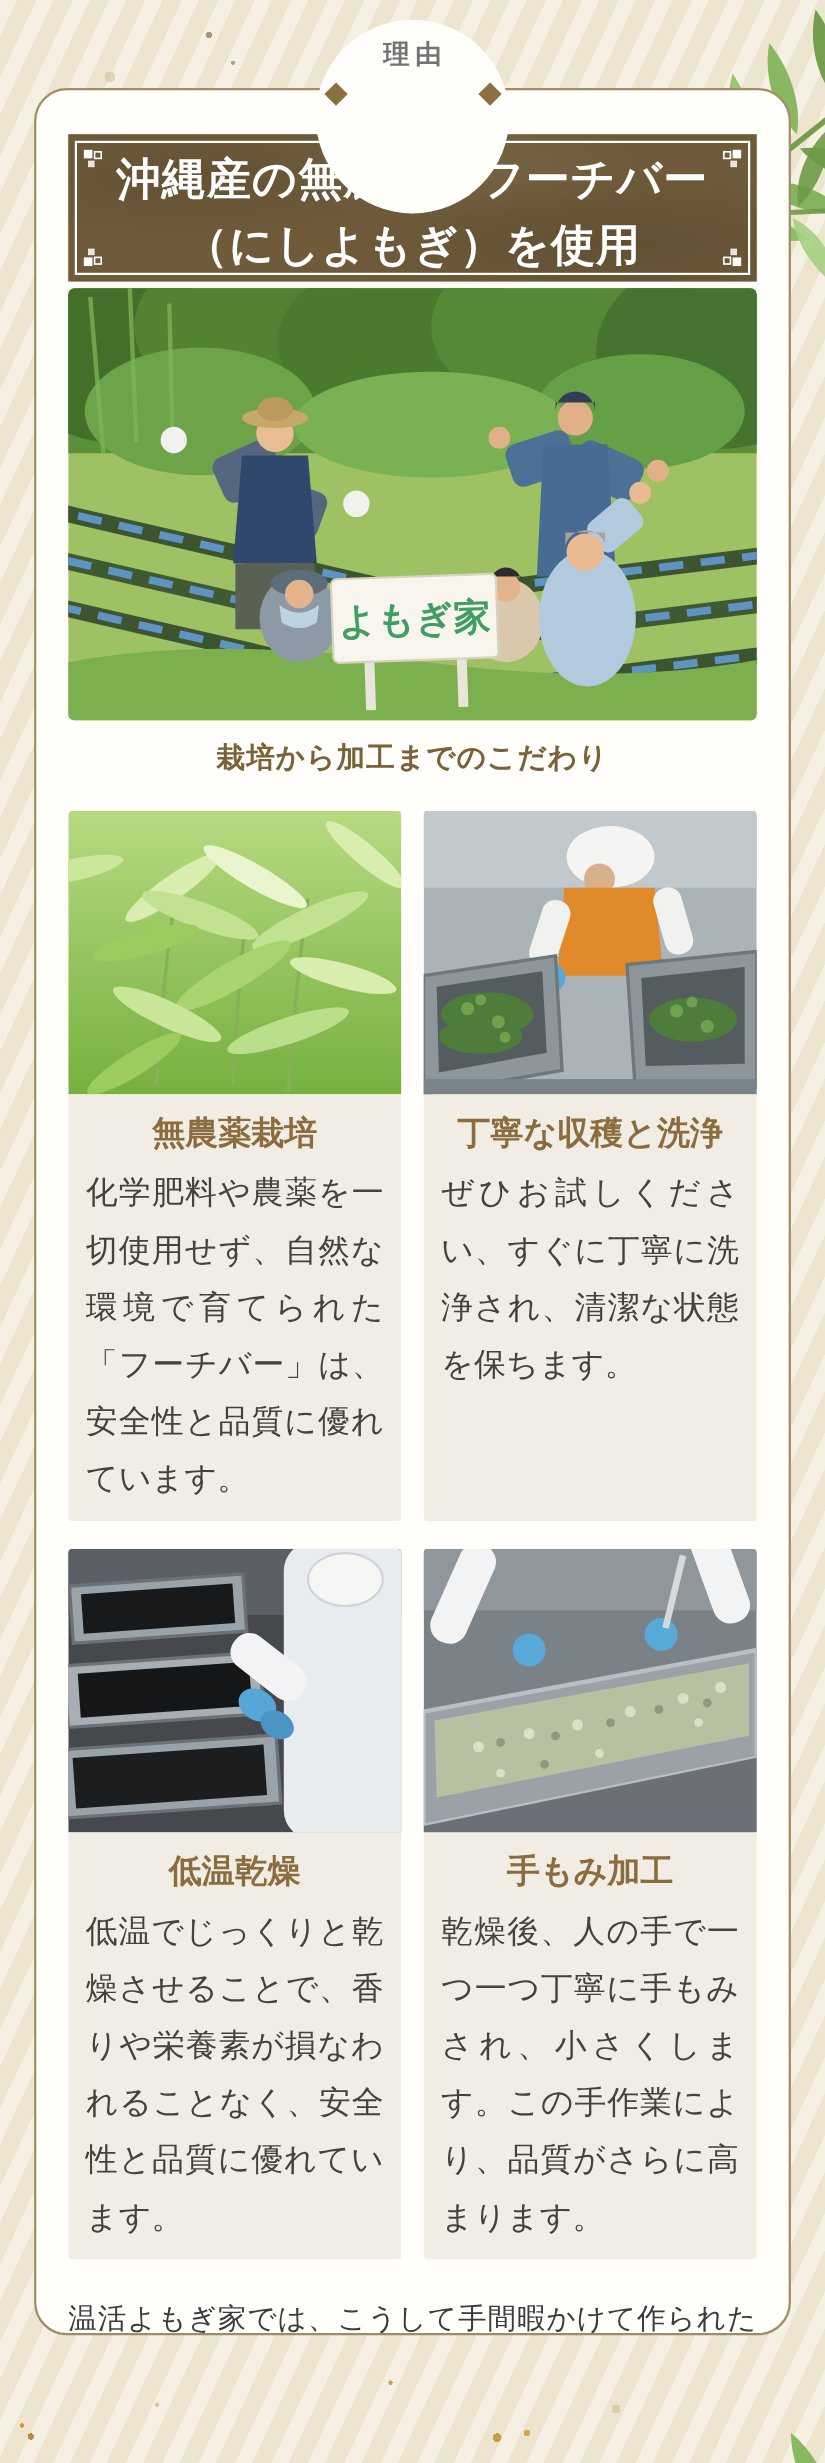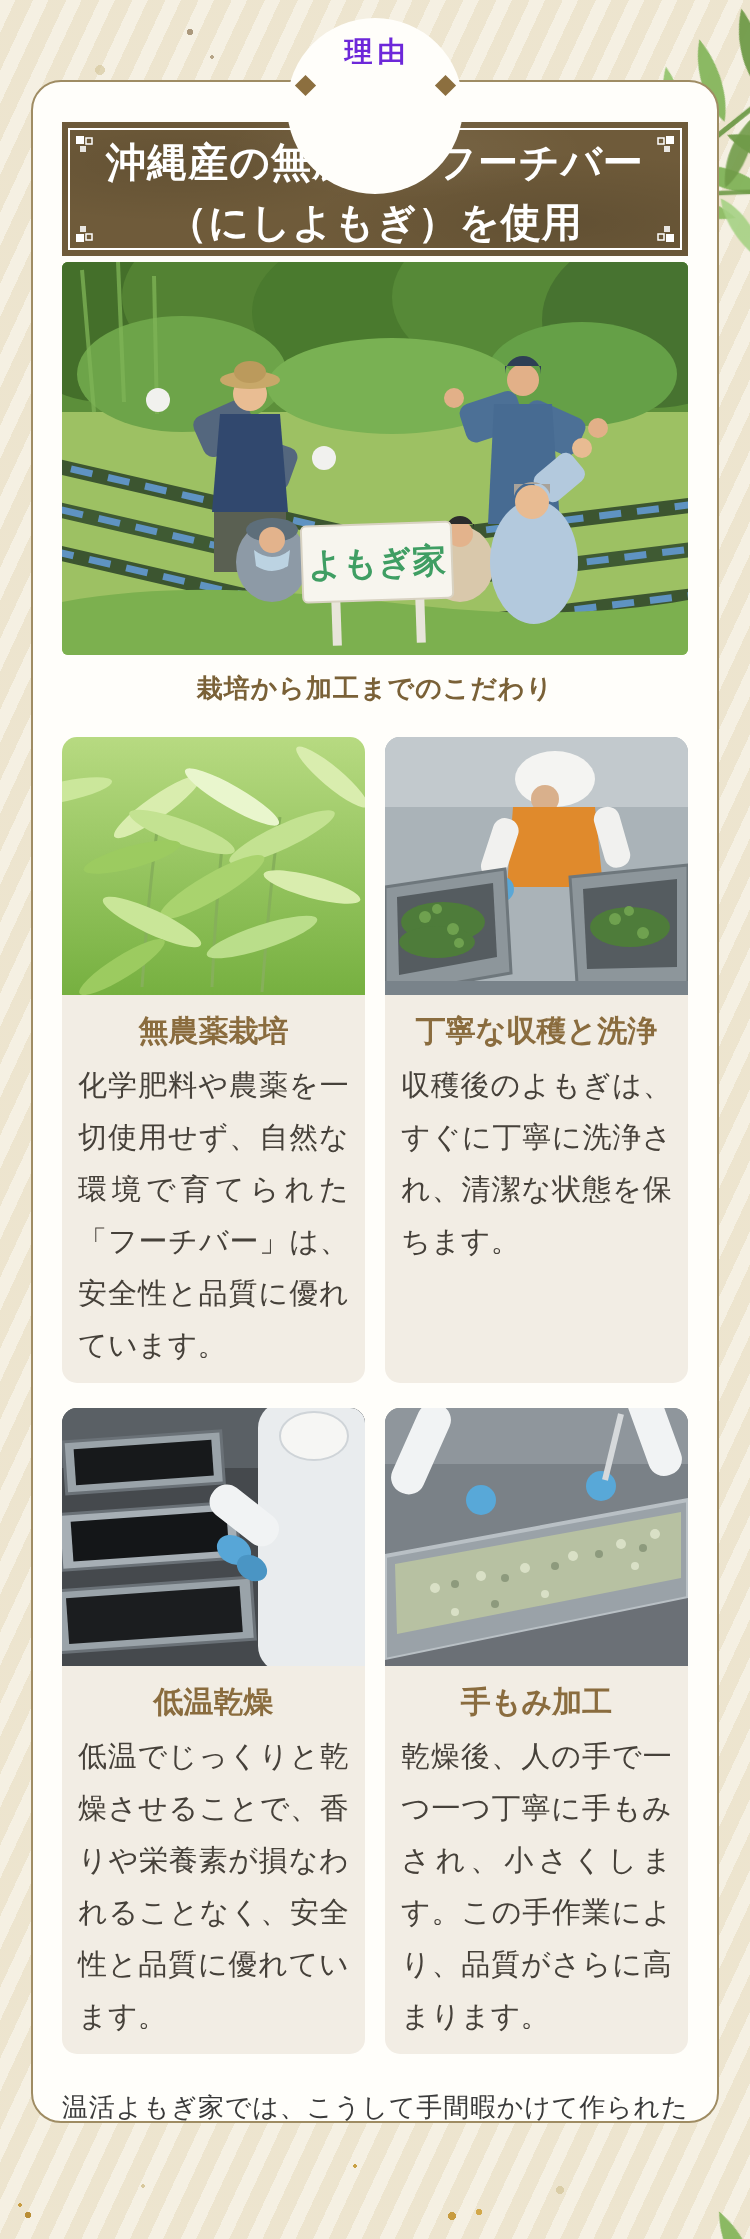--- a/index.html
+++ b/index.html
@@ -23,21 +23,21 @@
       repeating-linear-gradient(115deg, rgba(255,255,255,.25) 0 14px, rgba(214,199,160,.18) 14px 30px),
       #f2ebd9;}
   
   .main-card{position:absolute;left:31px;top:80px;width:688px;height:2043px;box-sizing:border-box;
     background:#fffefa;border:2px solid #9f8c63;border-radius:30px;overflow:hidden;z-index:2;}
   .card-inner{padding:0 29px;}
   
   .badge{position:absolute;left:287px;top:18px;width:176px;height:176px;border-radius:50%;
     background:#fffefa;z-index:3;text-align:center;}
   .badge-label{margin-top:15px;font-family:"Liberation Serif","DejaVu Serif",serif;font-weight:700;
-    font-size:28px;letter-spacing:5px;color:#6d28d9;text-indent:5px;}
+    font-size:24px;letter-spacing:5px;color:#737373;text-indent:5px;}
   .badge-number{margin-top:-4px;font-family:"Liberation Serif","DejaVu Serif",serif;font-weight:700;
     font-size:66px;line-height:64px;color:#7c6137;letter-spacing:2px;}
   .diamond{position:absolute;width:15px;height:15px;background:#8c6f3f;transform:rotate(45deg);z-index:4;}
   .diamond.left{left:298px;top:78px;}
   .diamond.right{left:438px;top:78px;}
   
   .banner{position:relative;margin:40px auto 0;width:626px;height:134px;box-sizing:border-box;
     background:
       radial-gradient(ellipse 220px 60px at 18% 30%, rgba(0,0,0,.10), transparent),
       radial-gradient(ellipse 260px 70px at 80% 75%, rgba(0,0,0,.12), transparent),
@@ -59,21 +59,21 @@
   .para{margin:14px auto 0;width:626px;font-size:26px;line-height:47px;color:#3b3b3b;
     letter-spacing:.5px;text-align:justify;}
   .para .red{color:#b42e2e;font-weight:700;}
   .outro{margin-top:30px;}
   
   .section-heading{margin-top:8px;text-align:center;font-family:"Liberation Serif","DejaVu Serif",serif;
     font-weight:700;font-size:26px;line-height:52px;color:#7a6137;letter-spacing:1px;}
   
   .grid{margin:12px auto 0;width:626px;display:grid;grid-template-columns:303px 303px;
     column-gap:20px;row-gap:25px;}
-  .pcard{display:flex;flex-direction:column;border-radius:15px;overflow:hidden;}
+  .pcard{display:flex;flex-direction:column;border-radius:4px;overflow:hidden;}
   .pcard-img{width:303px;height:258px;display:block;flex:0 0 258px;}
   .pcard-caption{flex:1 1 auto;background:#f2ede4;padding:16px 16px 12px;text-align:center;}
   .pcard-title{font-size:30px;font-weight:700;color:#8a6c3e;line-height:40px;margin-bottom:8px;}
   .pcard-body{font-size:29px;line-height:52px;color:#46413a;text-align:justify;letter-spacing:.2px;}
   
   .leaves{position:absolute;z-index:1;pointer-events:none;}
   .leaves.top-right{right:-48px;top:-30px;width:320px;height:360px;}
   .leaves.bottom-right{right:-40px;bottom:-52px;width:230px;height:240px;}
   .hidden-defs{position:absolute;width:0;height:0;overflow:hidden;}
 </style>
@@ -306,21 +306,21 @@
               </g>
             <g fill="#6fa14f">
                 <circle cx="230" cy="182" r="6"></circle>
                 <circle cx="258" cy="196" r="6"></circle>
                 <circle cx="244" cy="174" r="5"></circle>
               </g>
             <rect x="0" y="244" width="303" height="14" fill="#79838a"></rect>
           </svg>
           <div class="pcard-caption">
             <div class="pcard-title">丁寧な収穫と洗浄</div>
-            <div class="pcard-body">収穫後のよもぎは、すぐに丁寧に洗浄され、清潔な状態を保ちます。</div>
+            <div class="pcard-body">ぜひお試しください、すぐに丁寧に洗浄され、清潔な状態を保ちます。</div>
           </div>
         </div>
 
         <div class="pcard">
           <svg class="pcard-img" viewBox="0 0 303 258" preserveAspectRatio="none">
             <rect width="303" height="258" fill="#45494d"></rect>
             <rect width="303" height="60" fill="#5a6065"></rect>
             <g transform="rotate(-4 90 130)">
               <rect x="8" y="28" width="158" height="52" fill="#9aa3a9" stroke="#6a7177" stroke-width="3"></rect>
               <rect x="18" y="36" width="138" height="36" fill="#17191b"></rect>

